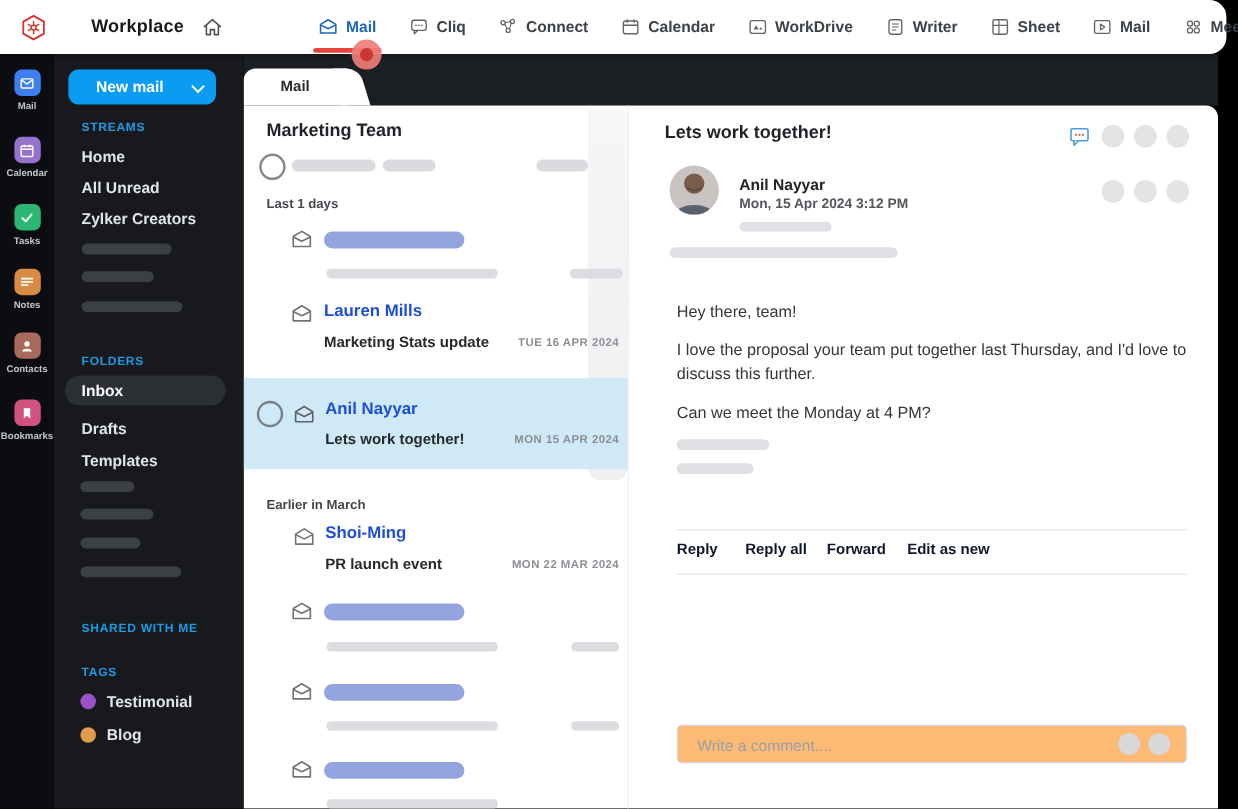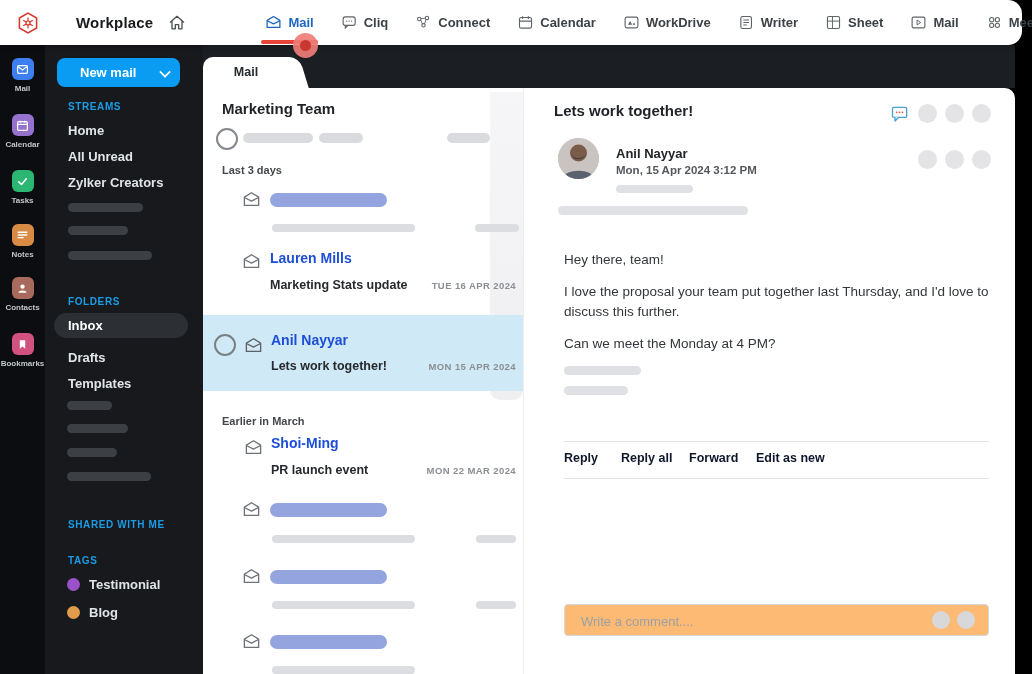--- a/index.html
+++ b/index.html
@@ -277,21 +277,21 @@
 
     <div class="list">
       <div class="scroll-shade"></div>
       <div class="list-title">Marketing Team</div>
 
       <div class="sel-circle" style="left:13px;top:40px"></div>
       <div class="pill" style="left:40px;top:45px;width:70px;height:10px"></div>
       <div class="pill" style="left:116px;top:45px;width:44px;height:10px"></div>
       <div class="pill" style="left:244px;top:45px;width:43px;height:10px"></div>
 
-      <div class="sect-label" style="top:76px">Last 3 days</div>
+      <div class="sect-label" style="top:76px">Last 1 days</div>
 
       <svg class="env" style="left:38px;top:102px" viewBox="0 0 24 24">
           <path d="M3 9 L12 3.5 L21 9 V19.5 H3 Z" fill="none" stroke="#6f7377" stroke-width="1.7" stroke-linejoin="round"></path>
           <path d="M3 9.5 L12 14 L21 9.5" fill="none" stroke="#6f7377" stroke-width="1.7" stroke-linejoin="round"></path>
         </svg>
       <div class="bluepill" style="left:67px;top:105px"></div>
       <div class="grayline" style="left:69px;top:136px;width:143px"></div>
       <div class="grayline" style="left:272px;top:136px;width:44px"></div>
 
       <div style="position:absolute;left:0;top:160px;width:320px;height:60px;"></div>

